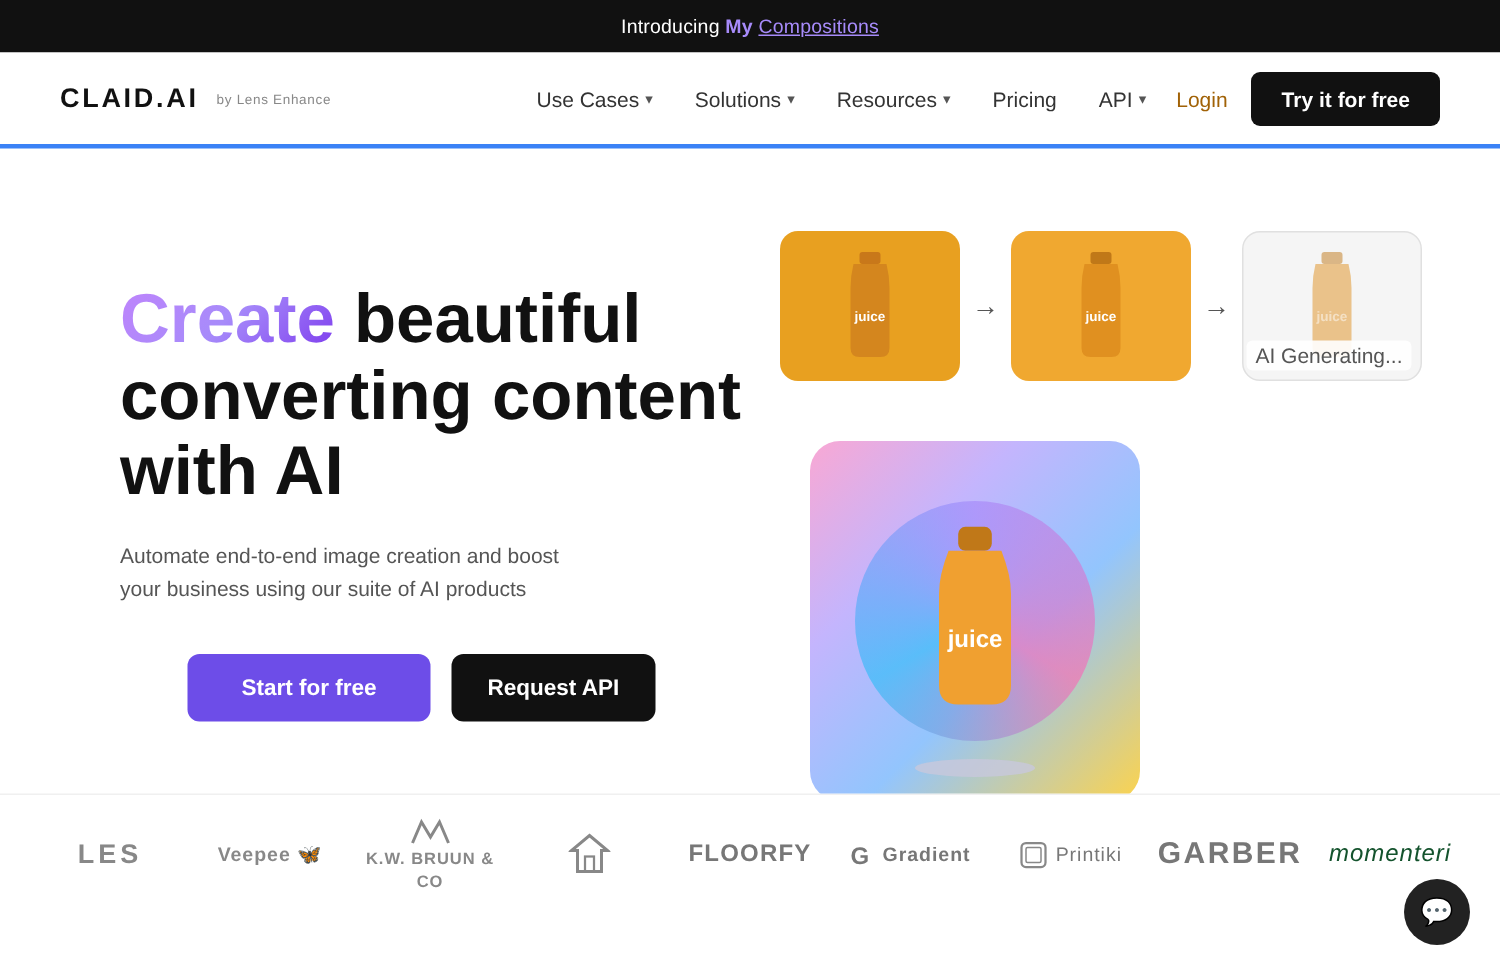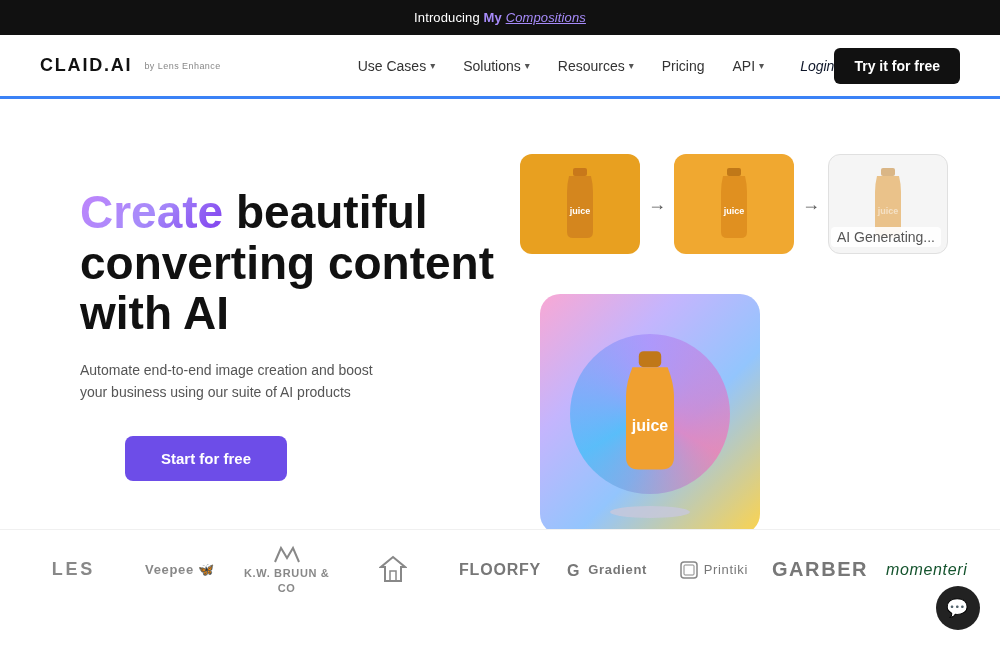--- a/index.html
+++ b/index.html
@@ -8,21 +8,21 @@
     
     .top-banner {
       background: #111;
       color: #fff;
       text-align: center;
       padding: 10px;
       font-size: 13px;
       letter-spacing: 0.01em;
     }
     .top-banner .highlight { color: #a78bfa; font-weight: 600; }
-    .top-banner a { color: #a78bfa; text-decoration: underline; cursor: pointer; font-style: italic; }
+    .top-banner a { color: #a78bfa; text-decoration: underline; cursor: pointer; }
 
     
     nav {
       display: flex;
       align-items: center;
       padding: 0 40px;
       height: 64px;
       border-bottom: 3px solid #3b82f6;
       background: #fff;
     }
@@ -58,35 +58,35 @@
       font-weight: 500;
       cursor: pointer;
       display: flex;
       align-items: center;
       gap: 4px;
     }
     .nav-links .chevron { font-size: 10px; color: #555; }
     .nav-login {
       font-size: 14px;
       font-weight: 500;
-      color: #0f172a;
-      cursor: pointer;
-      margin-left: 36px;
+      color: #a16207;
+      cursor: pointer;
+      margin-left: 20px;
       text-decoration: none;
-      font-style: italic;
     }
     .nav-cta {
       background: #111;
       color: #fff;
       border: none;
       border-radius: 6px;
       padding: 10px 20px;
       font-size: 14px;
       font-weight: 600;
       cursor: pointer;
+      margin-left: 16px;
     }
 
     
     .hero {
       display: flex;
       align-items: center;
       padding: 40px 80px 0 80px;
       height: 430px;
       position: relative;
       overflow: hidden;
@@ -323,20 +323,21 @@
 
 <div class="hero">
   <div class="hero-text">
     <h1 class="hero-title">
       <span class="gradient-word">Create</span>
       <span> beautiful<br>converting content<br>with AI</span>
     </h1>
     <p class="hero-sub">Automate end-to-end image creation and boost your business using our suite of AI products</p>
     <div class="hero-buttons">
       <button class="btn-primary">Start for free</button>
+      <button class="btn-secondary">Request API</button>
     </div>
   </div>
 
   <div class="hero-visual">
 
     <div class="product-row">
 
       <div class="juice-bottle-container">
         <svg class="bottle-svg" viewBox="0 0 50 80" xmlns="http://www.w3.org/2000/svg">
           <rect x="18" y="4" width="14" height="8" rx="2" fill="#c8781a"></rect>

